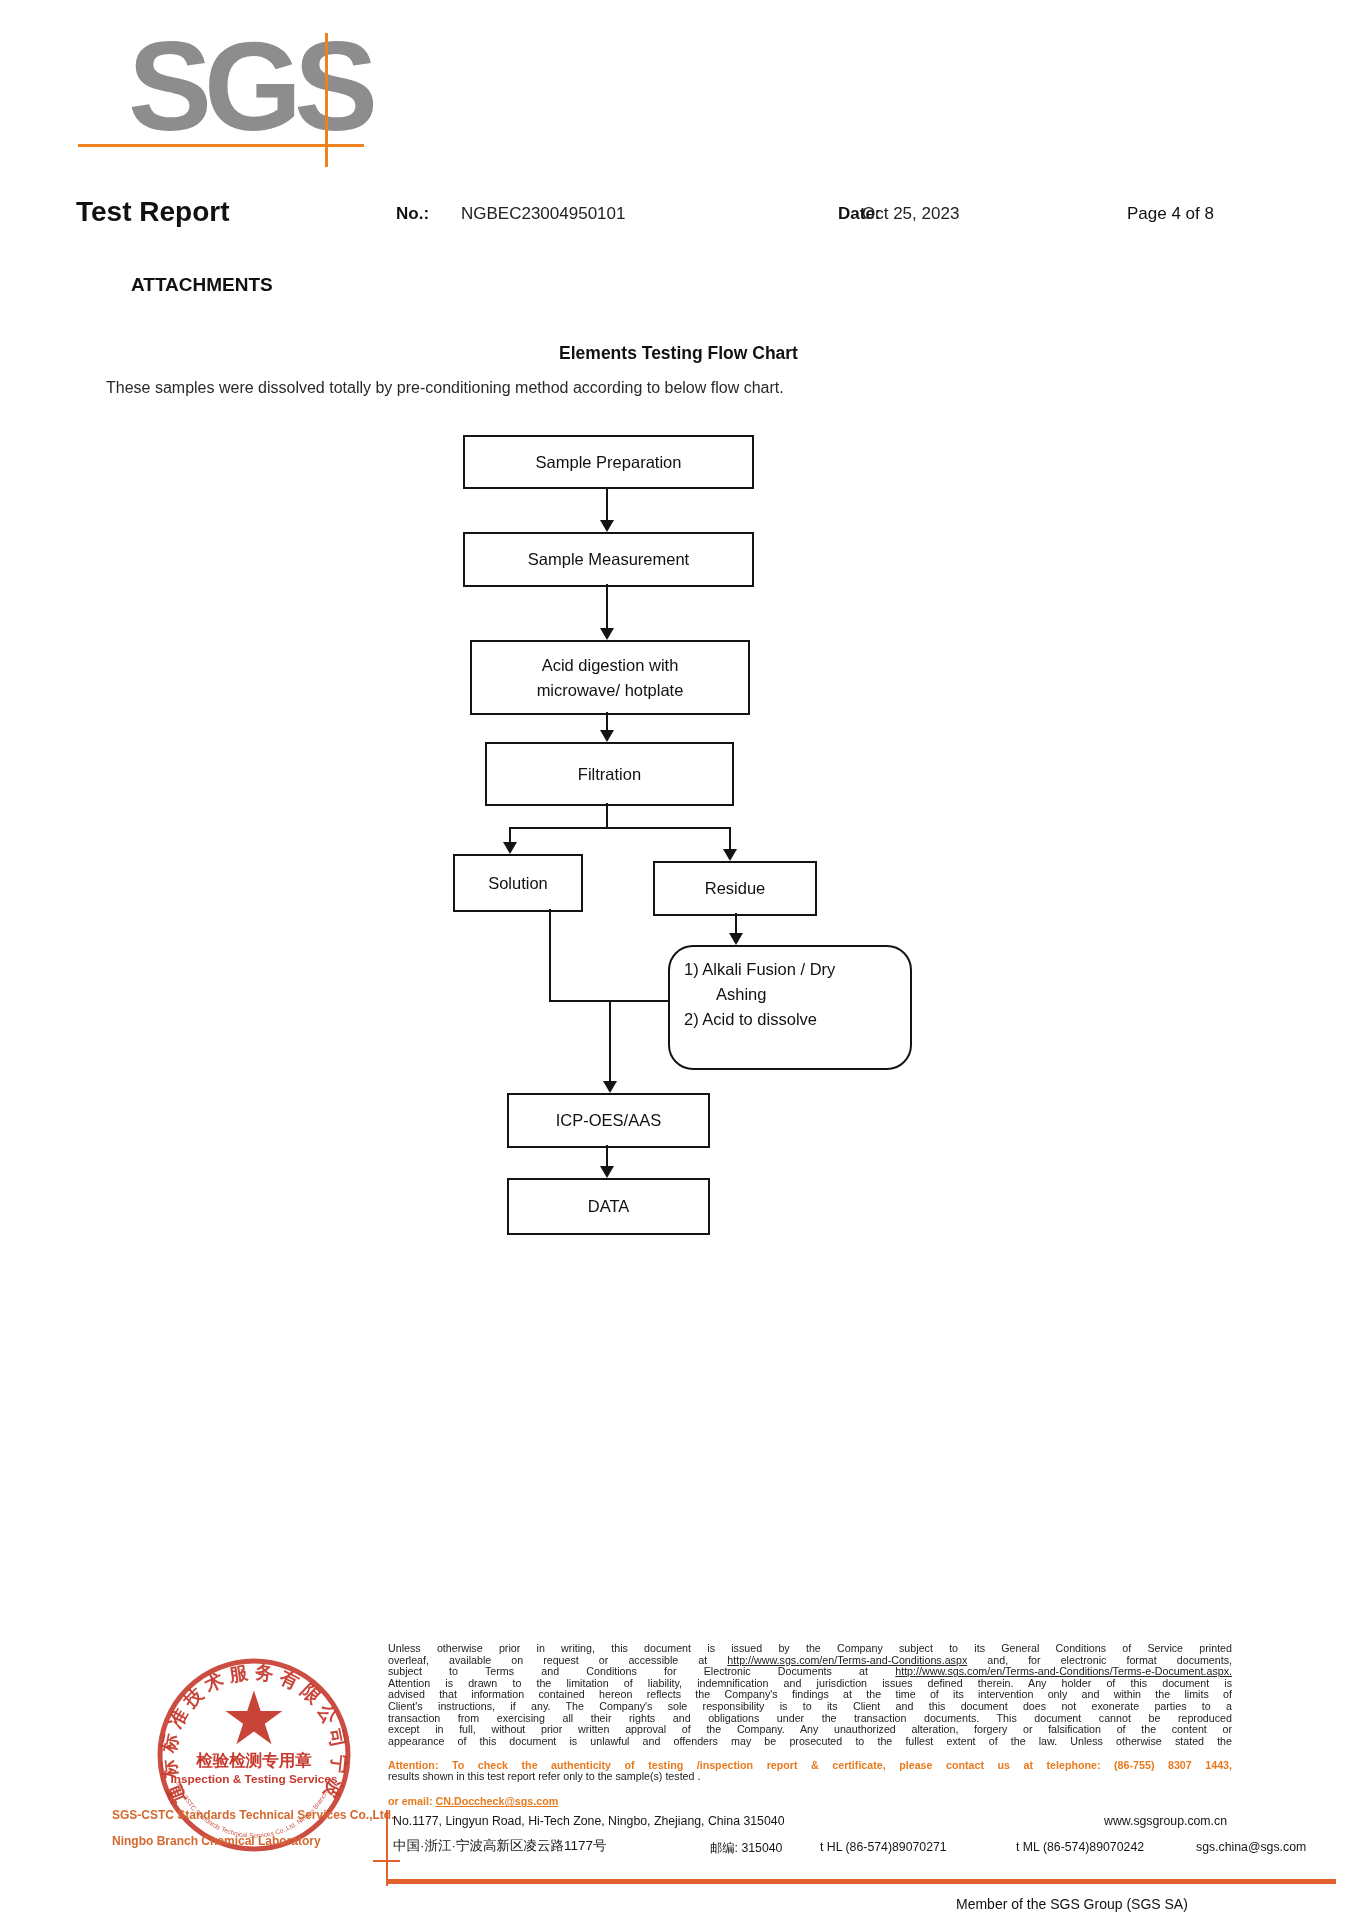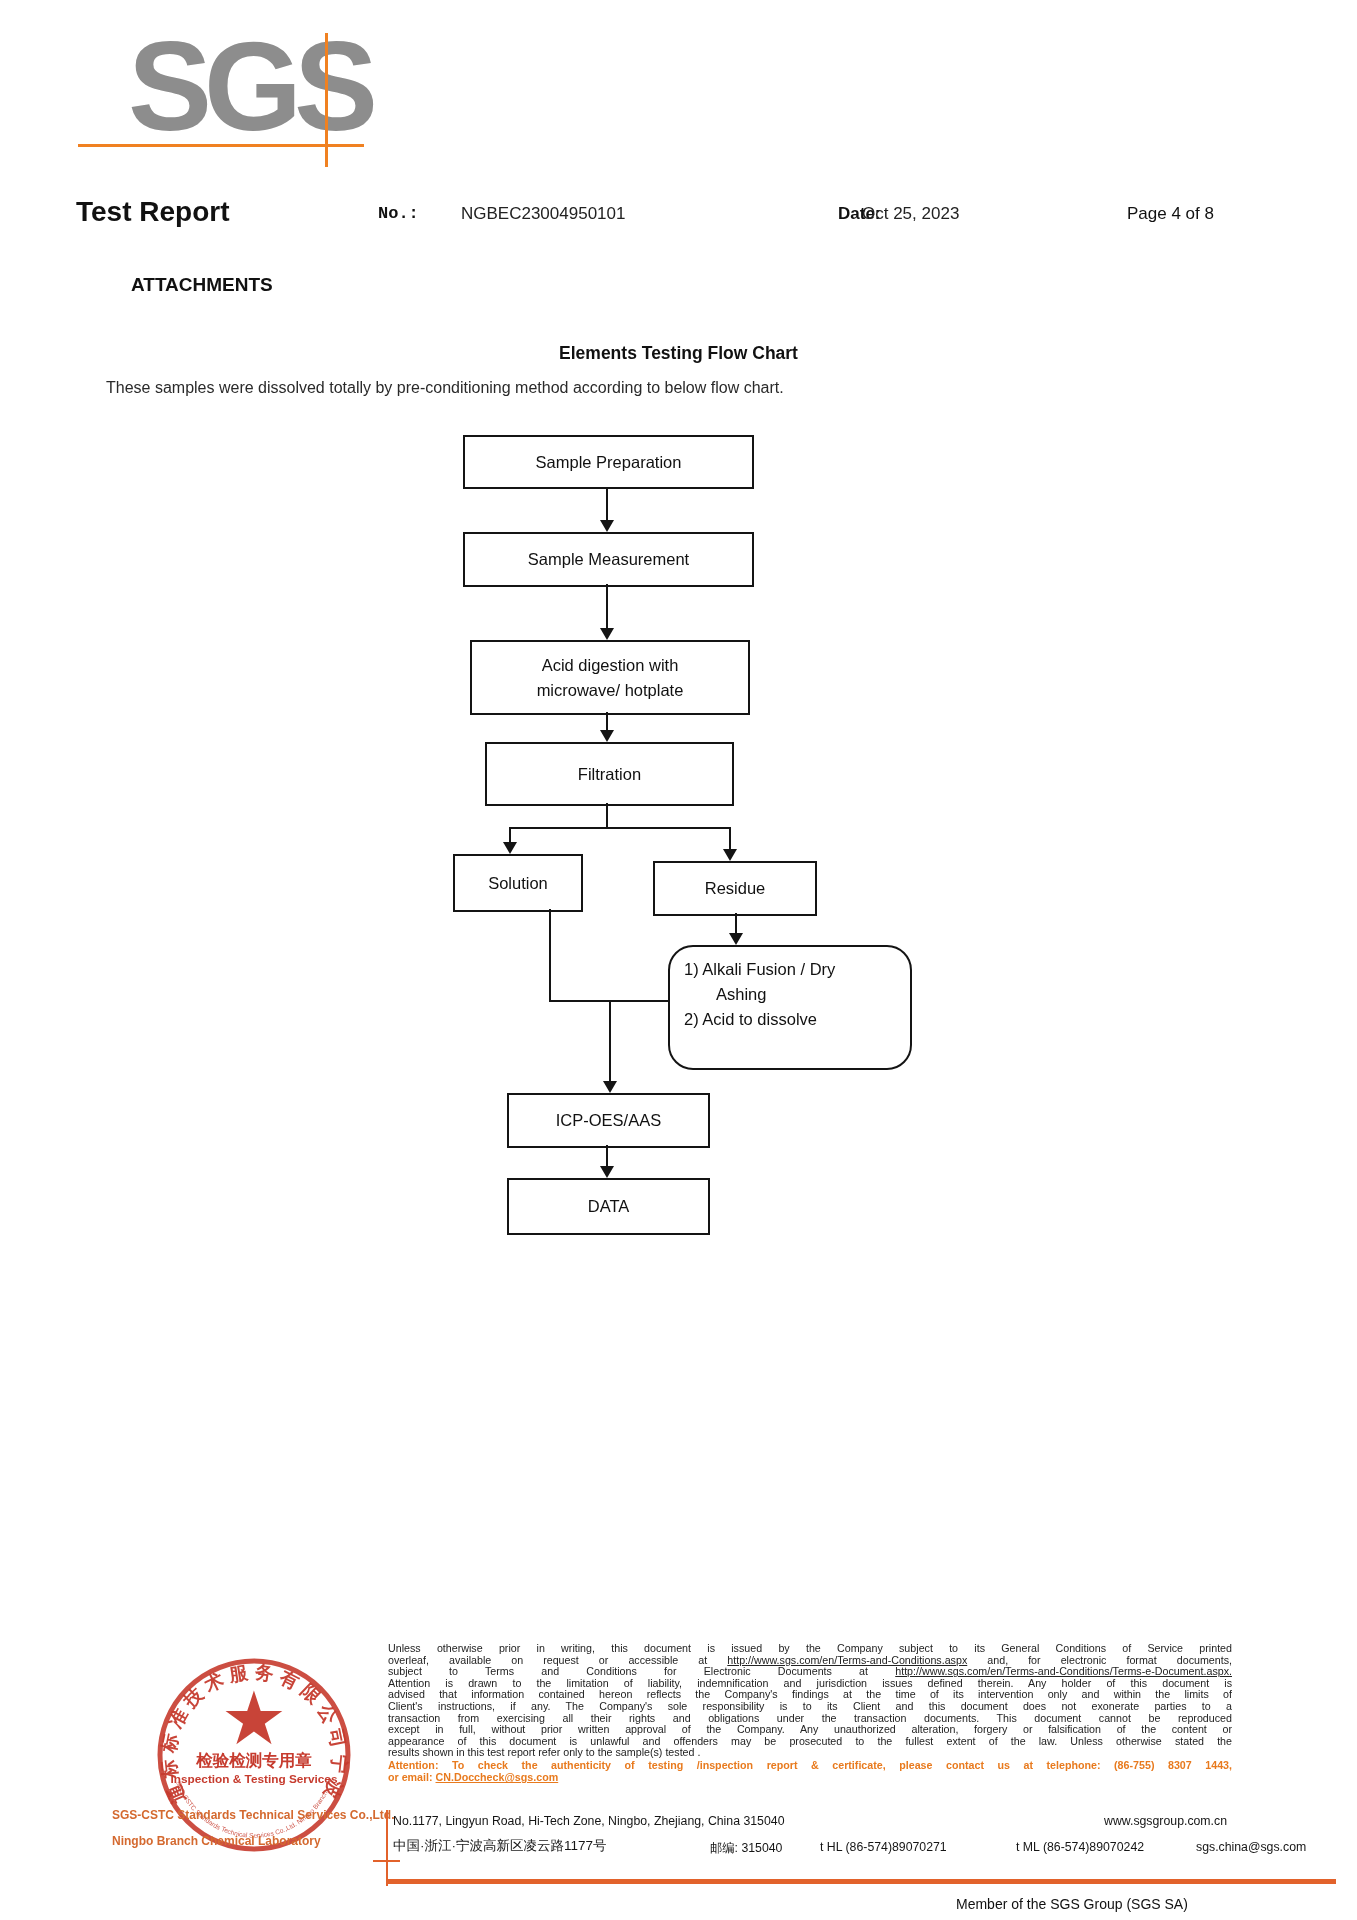--- a/index.html
+++ b/index.html
@@ -30,21 +30,21 @@
   .fbox.left .ind{margin-left:32px;}
   .vl{position:absolute;width:2px;background:#141414;}
   .hl{position:absolute;height:2px;background:#141414;}
   .ah{position:absolute;width:0;height:0;border-left:7px solid transparent;
       border-right:7px solid transparent;border-top:12px solid #141414;}
 
   
   .legal{position:absolute;left:388px;top:1643px;width:844px;font-size:10.7px;
          line-height:11.6px;color:#232323;}
   .legal-line{text-align:justify;text-align-last:justify;white-space:normal;}
-  .legal-line.nj{text-align:center;text-align-last:left;}
+  .legal-line.nj{text-align:center;text-align-last:left;margin-top:24px;}
   .attn{position:absolute;left:388px;top:1759px;width:844px;font-size:10.7px;line-height:12.3px;
         color:#e87a1e;font-weight:bold;}
   .attn .legal-line{color:#e87a1e;}
   .u{text-decoration:underline;}
 
   .addr{position:absolute;font-size:12.3px;color:#151515;white-space:nowrap;}
   .addr-cn{font-size:13.5px;}
   .company-l1,.company-l2{position:absolute;left:112px;color:#d4692f;font-weight:bold;
         font-size:12px;white-space:nowrap;}
   .company-l1{top:1808px;}
@@ -59,21 +59,21 @@
 </head>
 <body>
 
 <div class="page">
 
   <div class="logo-text">SGS</div>
   <div class="logo-vline"></div>
   <div class="logo-hline"></div>
 
   <div class="rpt-title">Test Report</div>
-  <div class="hdr-lbl" style="left:378px;font-family:Liberation Mono, monospace;">No.:</div>
+  <div class="hdr-lbl" style="left:396px;">No.:</div>
   <div class="hdr-val" style="left:461px;">NGBEC23004950101</div>
   <div class="hdr-lbl" style="left:790px;margin-left:48px;">Date:</div>
   <div class="hdr-val" style="left:862px;">Oct 25, 2023</div>
   <div class="hdr-val" style="left:1127px;color:#111;">Page 4 of 8</div>
   <div class="attachments">ATTACHMENTS</div>
 
   <div class="chart-title">Elements Testing Flow Chart</div>
   <div class="intro">These samples were dissolved totally by pre-conditioning method according to below flow chart.</div>
 
   <div class="fbox" style="left:463px;top:435px;width:287px;height:50px;">

